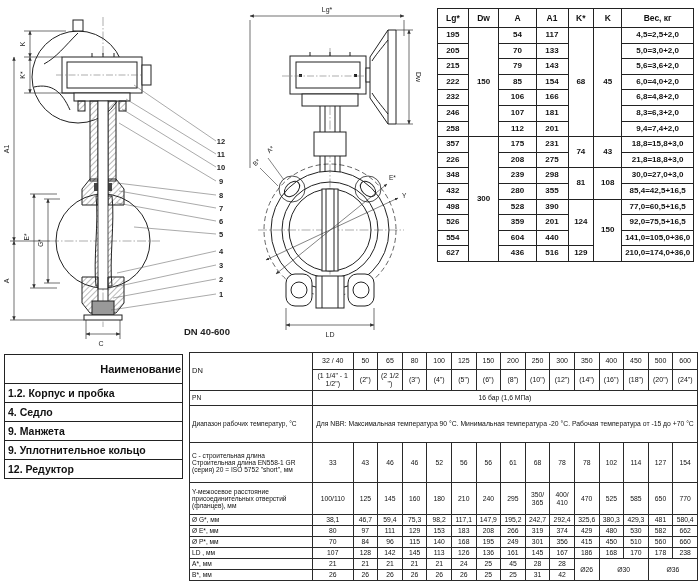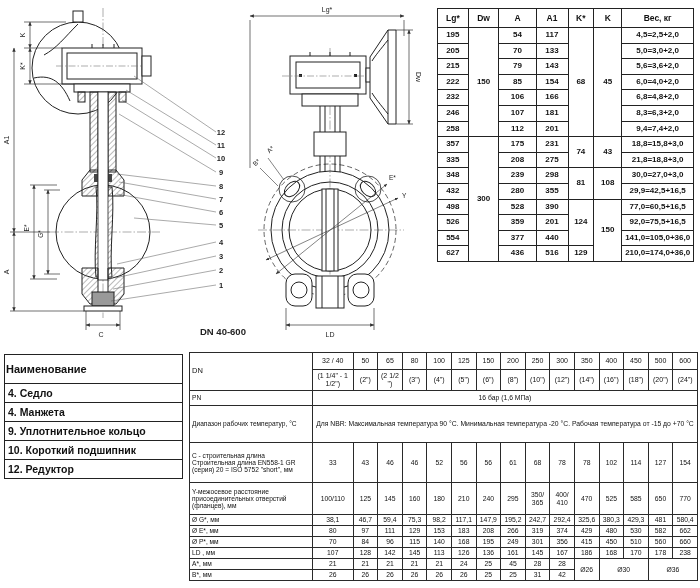--- a/index.html
+++ b/index.html
@@ -12,48 +12,48 @@
   #dim-wrap{left:437px;top:8px;width:257px;}
   #dim-table{width:100%;border-collapse:collapse;table-layout:fixed;}
   #dim-table th,#dim-table td{border:1.4px solid #222;text-align:center;vertical-align:middle;
       font-size:8px;font-weight:bold;padding:0;line-height:1.05;}
   #dim-table th{height:18px;font-size:8.5px;}
   #dim-table td{height:14.6px;}
 
   
   #parts-wrap{left:4px;top:354px;width:179px;}
   #parts-table{width:100%;border-collapse:collapse;}
-  #parts-table th{border:1.5px solid #222;font-size:11px;font-weight:bold;height:26px;text-align:left;}
+  #parts-table th{border:1.5px solid #222;font-size:11px;font-weight:bold;height:26px;text-align:right;}
   #parts-table td{border:1.5px solid #222;font-size:10.5px;font-weight:bold;height:18px;
       text-align:left;padding:0 3px;line-height:1;}
 
   
   #spec-wrap{left:189px;top:352px;width:509px;}
   #spec-table{width:100%;border-collapse:collapse;table-layout:fixed;}
   #spec-table th,#spec-table td{border:1px solid #2a2a2a;padding:0 1px;line-height:1.1;
       vertical-align:middle;}
   #spec-table td{font-size:6.8px;text-align:center;height:10px;}
   #spec-table thead th{font-size:7px;font-weight:normal;text-align:center;}
   #spec-table thead tr:first-child th{height:16px;}
   #spec-table thead tr:last-child th{height:20px;}
   #spec-table th.lbl{font-size:6.6px;font-weight:normal;text-align:left;padding:1px 2px;}
   #spec-table th.dnlbl{font-size:7.5px;}
   .spec-row-0 th,.spec-row-0 td{height:12px;}
   .spec-row-1 th{height:34px;}
   .spec-row-2 th{height:37px;}
   .spec-row-3 th{height:29px;}
 
-  #dn-caption{left:184px;top:326px;width:60px;font-size:9.5px;font-weight:bold;color:#222;margin-left:16px;}
+  #dn-caption{left:184px;top:326px;width:60px;font-size:9.5px;font-weight:bold;color:#222;}
 </style>
 </head>
 <body>
 
 <div id="page">
 
-  <div class="abs" style="left:0;top:4px;width:232px;height:348px;">
+  <div class="abs" style="left:0;top:13px;width:232px;height:348px;">
   <svg viewBox="0 0 232 348" width="232" height="348">
     <defs>
       <pattern id="h1" patternUnits="userSpaceOnUse" width="4" height="4" patternTransform="rotate(45)">
         <line x1="0" y1="0" x2="0" y2="4" stroke="#555" stroke-width="0.8"></line>
       </pattern>
       <marker id="arA" viewBox="0 0 10 10" refX="8.5" refY="5" markerWidth="6.5" markerHeight="6.5" orient="auto-start-reverse">
         <path d="M0,1.2 L9,5 L0,8.8 z" fill="#333"></path>
       </marker>
     </defs>
 
@@ -332,56 +332,56 @@
           <tr>
             <td>357</td>
             <td rowspan="8">300</td>
             <td>175</td>
             <td>231</td>
             <td rowspan="2">74</td>
             <td rowspan="2">43</td>
             <td>18,8=15,8+3,0</td>
           </tr>
           <tr>
-            <td>335</td>
+            <td>226</td>
             <td>208</td>
             <td>275</td>
             <td>21,8=18,8+3,0</td>
           </tr>
           <tr>
             <td>348</td>
             <td>239</td>
             <td>298</td>
             <td rowspan="2">81</td>
             <td rowspan="2">108</td>
             <td>30,0=27,0+3,0</td>
           </tr>
           <tr>
             <td>432</td>
             <td>280</td>
             <td>355</td>
-            <td>29,9=42,5+16,5</td>
+            <td>85,4=42,5+16,5</td>
           </tr>
           <tr>
             <td>498</td>
             <td>528</td>
             <td>390</td>
             <td rowspan="3">124</td>
             <td rowspan="4">150</td>
             <td>77,0=60,5+16,5</td>
           </tr>
           <tr>
             <td>526</td>
             <td>359</td>
             <td>201</td>
             <td>92,0=75,5+16,5</td>
           </tr>
           <tr>
             <td>554</td>
-            <td>377</td>
+            <td>604</td>
             <td>440</td>
             <td>141,0=105,0+36,0</td>
           </tr>
           <tr>
             <td>627</td>
             <td>436</td>
             <td>516</td>
             <td>129</td>
             <td>210,0=174,0+36,0</td>
           </tr>
@@ -391,30 +391,30 @@
 
   <div class="abs" id="parts-wrap">
     <table id="parts-table">
       <thead>
           <tr>
         <th>Наименование</th>
       </tr>
         </thead>
       <tbody id="parts-body">
           <tr>
+            <td>1.2. Корпус и пробка</td>
+          </tr>
+          <tr>
             <td>4. Седло</td>
           </tr>
           <tr>
-            <td>4. Манжета</td>
+            <td>9. Манжета</td>
           </tr>
           <tr>
             <td>9. Уплотнительное кольцо</td>
-          </tr>
-          <tr>
-            <td>10. Короткий подшипник</td>
           </tr>
           <tr>
             <td>12. Редуктор</td>
           </tr>
         </tbody>
     </table>
   </div>
 
   <div class="abs" id="spec-wrap">
     <table id="spec-table">

